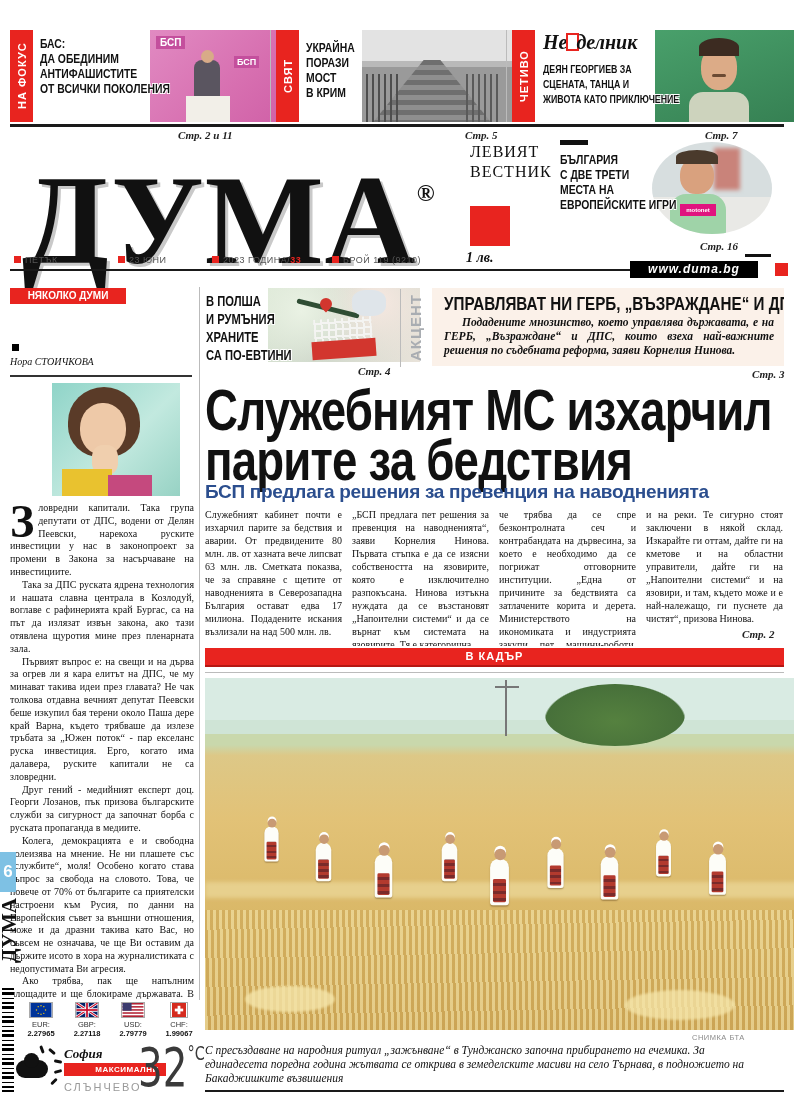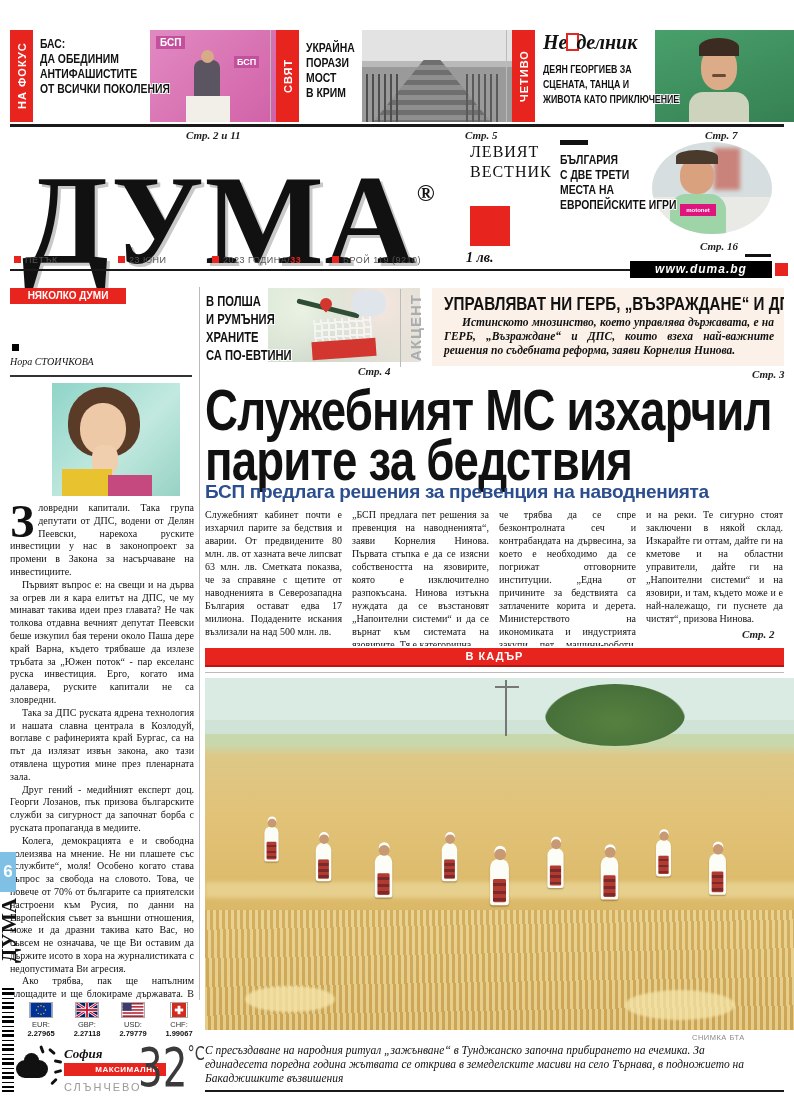--- a/index.html
+++ b/index.html
@@ -80,21 +80,21 @@
     <div class="cond">ЖИВОТА КАТО ПРИКЛЮЧЕНИЕ</div>
   </div>
   <div class="ph" style="left:655px;top:30px;width:129px;height:92px;background:linear-gradient(160deg,#49a06b,#357f52);">
     <div class="abs" style="left:46px;top:16px;width:36px;height:44px;border-radius:46%;background:#dcab87;"></div>
     <div class="abs" style="left:44px;top:8px;width:40px;height:18px;border-radius:50% 50% 0 0;background:#3c2b21;"></div>
     <div class="abs" style="left:57px;top:44px;width:14px;height:3px;background:#6b4a33;border-radius:2px;"></div>
     <div class="abs" style="left:34px;top:62px;width:60px;height:30px;border-radius:14px 14px 0 0;background:#cdd3bd;"></div>
   </div>
 
   <div class="rule" style="left:10px;top:124px;width:774px;height:3px;"></div>
-  <div class="abs pageref" style="left:186px;top:129px;">Стр. 2 и 11</div>
+  <div class="abs pageref" style="left:178px;top:129px;">Стр. 2 и 11</div>
   <div class="abs pageref" style="left:465px;top:129px;">Стр. 5</div>
   <div class="abs pageref" style="left:705px;top:129px;">Стр. 7</div>
 
   <div class="abs" style="left:22px;top:134px;font-family:'Liberation Serif',serif;font-weight:bold;font-size:126px;line-height:118px;letter-spacing:1px;text-shadow:3px 3px 0 #c9c9c9;"><span>ДУМА</span><sup style="font-size:24px;letter-spacing:0;vertical-align:62px;text-shadow:none;">®</sup></div>
   <div class="abs serif" style="left:470px;top:142px;font-size:16px;line-height:20px;letter-spacing:1px;">
     <div>ЛЕВИЯТ</div>
     <div>ВЕСТНИК</div>
   </div>
   <div class="abs" style="left:470px;top:206px;width:40px;height:40px;background:#e8241f;"></div>
 
@@ -118,38 +118,38 @@
   <div class="abs" style="left:14px;top:256px;width:7px;height:7px;background:#e8241f;"></div>
   <div class="abs" style="left:25px;top:255px;font-size:9px;color:#555;letter-spacing:.5px;">ПЕТЪК</div>
   <div class="abs" style="left:118px;top:256px;width:7px;height:7px;background:#e8241f;"></div>
   <div class="abs" style="left:129px;top:255px;font-size:9px;color:#555;letter-spacing:.5px;">23 ЮНИ</div>
   <div class="abs" style="left:212px;top:256px;width:7px;height:7px;background:#e8241f;"></div>
   <div class="abs" style="left:223px;top:255px;font-size:9px;color:#555;letter-spacing:.5px;"><span>2023 ГОДИНА/</span><span style="color:#e8241f;font-weight:bold;">33</span></div>
   <div class="abs" style="left:332px;top:256px;width:7px;height:7px;background:#e8241f;"></div>
   <div class="abs" style="left:343px;top:255px;font-size:9px;color:#555;letter-spacing:.5px;">БРОЙ 119 (9210)</div>
   <div class="abs serif" style="left:466px;top:250px;font-size:14px;font-weight:bold;font-style:italic;">1 лв.</div>
   <div class="rule" style="left:10px;top:269px;width:622px;height:2px;"></div>
-  <div class="abs" style="left:630px;top:261px;width:142px;height:17px;background:#000;color:#fff;font-weight:bold;font-style:italic;font-size:12px;text-align:center;line-height:17px;letter-spacing:1px;">www.duma.bg</div>
+  <div class="abs" style="left:630px;top:261px;width:128px;height:17px;background:#000;color:#fff;font-weight:bold;font-style:italic;font-size:12px;text-align:center;line-height:17px;letter-spacing:1px;">www.duma.bg</div>
   <div class="abs" style="left:775px;top:263px;width:13px;height:13px;background:#e8241f;"></div>
 
   <div class="abs" style="left:10px;top:288px;width:116px;height:16px;background:#e8241f;color:#fff;font-weight:bold;font-size:10px;line-height:16px;text-align:center;">НЯКОЛКО ДУМИ</div>
   <div class="abs" style="left:12px;top:344px;width:7px;height:7px;background:#000;"></div>
   <div class="abs serif" style="left:10px;top:356px;font-style:italic;font-size:10px;">Нора СТОИЧКОВА</div>
   <div class="rule" style="left:10px;top:375px;width:182px;height:2px;background:#333;"></div>
   <div class="ph" style="left:52px;top:383px;width:100px;height:113px;background:linear-gradient(135deg,#8fd4c8,#c2e9df 55%,#97d2c4);">
     <div class="abs" style="left:16px;top:4px;width:72px;height:70px;border-radius:50% 50% 44% 44%;background:#5a3b28;"></div>
     <div class="abs" style="left:28px;top:20px;width:46px;height:52px;border-radius:48%;background:#eec9a8;"></div>
     <div class="abs" style="left:40px;top:62px;width:26px;height:30px;border-radius:40%;background:#f0cfae;"></div>
     <div class="abs" style="left:10px;top:86px;width:50px;height:27px;background:#e9c22f;"></div>
     <div class="abs" style="left:56px;top:92px;width:44px;height:21px;background:#c5497e;"></div>
   </div>
   <div class="abs opbody" style="left:10px;top:502px;width:184px;height:498px;">
     <p class="first"><span class="dropcap">З</span><span>ловредни капитали. Така група депутати от ДПС, водени от Делян Пеевски, нарекоха руските инвестиции у нас в законопроект за промени в Закона за насърчаване на инвестициите.</span></p>
+    <p>Така за ДПС руската ядрена технология и нашата славна централа в Козлодуй, воглаве с рафинерията край Бургас, са на път да излязат извън закона, ако тази отявлена щуротия мине през пленарната зала.</p>
     <p>Първият въпрос е: на свещи и на дърва за огрев ли я кара елитът на ДПС, че му минават такива идеи през главата? Не чак толкова отдавна вечният депутат Пеевски беше изкупил бая терени около Паша дере край Варна, където трябваше да излезе тръбата за „Южен поток“ - пар екселанс руска инвестиция. Ерго, когато има далавера, руските капитали не са зловредни.</p>
-    <p>Така за ДПС руската ядрена технология и нашата славна централа в Козлодуй, воглаве с рафинерията край Бургас, са на път да излязат извън закона, ако тази отявлена щуротия мине през пленарната зала.</p>
     <p>Друг гений - медийният експерт доц. Георги Лозанов, пък призова българските служби за сигурност да започнат борба с руската пропаганда в медиите.</p>
     <p>Колега, демокрацията е и свободна волеизява на мнение. Не ни плашете със „службите“, моля! Особено когато става въпрос за свобода на словото. Това, че повече от 70% от българите са приятелски настроени към Русия, по данни на Европейския съвет за външни отношения, може и да дразни такива като Вас, но съвсем не означава, че ще Ви оставим да държите исото в хора на журналистиката с недопустимата Ви агресия.</p>
     <p>Ако трябва, пак ще напълним площадите и ще блокираме държавата. В името на свободата, която за Вас, лъжедемократите, означава „само бизнес“ с евро-атлантическите ни партньори.</p>
 
   </div>
   <div class="grayline" style="left:199px;top:287px;width:1px;height:713px;"></div>
 
   <div class="abs" style="left:0;top:852px;width:16px;height:40px;background:#7ec1e4;color:#fff;font-weight:bold;font-size:17px;text-align:center;line-height:40px;">6</div>
   <div class="abs serif" style="left:-3px;top:898px;font-weight:bold;font-size:21px;writing-mode:vertical-rl;transform:rotate(180deg);">ДУМА</div>
   <div class="abs" style="left:2px;top:988px;width:12px;height:104px;background:repeating-linear-gradient(180deg,#000 0 2px,#fff 2px 4px,#000 4px 7px,#fff 7px 10px,#000 10px 11px,#fff 11px 14px);"></div>
@@ -166,21 +166,21 @@
     <div class="abs" style="left:28px;top:18px;width:64px;height:5px;background:#2f4d34;transform:rotate(14deg);border-radius:3px;"></div>
     <div class="abs" style="left:84px;top:2px;width:34px;height:26px;border-radius:40%;background:#dfe5ea;"></div>
     <div class="abs" style="left:52px;top:10px;width:12px;height:12px;border-radius:50% 50% 50% 0;background:#d2362e;transform:rotate(-45deg);"></div>
   </div>
   <div class="abs pageref" style="left:358px;top:365px;">Стр. 4</div>
 
   <div class="grayline" style="left:400px;top:289px;width:1px;height:78px;"></div>
   <div class="abs" style="left:402px;top:289px;width:26px;height:78px;color:#a9adb2;font-weight:bold;font-size:15px;letter-spacing:1px;display:flex;align-items:center;justify-content:center;writing-mode:vertical-rl;transform:rotate(180deg);">АКЦЕНТ</div>
   <div class="abs" style="left:432px;top:288px;width:352px;height:78px;background:#fbf1e9;overflow:hidden;">
     <div class="cond" style="font-size:19px;margin:8px 0 4px 12px;transform-origin:0 50%;">УПРАВЛЯВАТ НИ ГЕРБ, „ВЪЗРАЖДАНЕ“ И ДПС</div>
-    <div class="serif" style="font-style:italic;font-weight:bold;font-size:11.5px;line-height:14px;margin:0 10px 0 12px;text-indent:18px;text-align:justify;">Истинското мнозинство, което управлява държавата, е на ГЕРБ, „Възраждане“ и ДПС, които взеха най-важните решения по съдебната реформа, заяви Корнелия Нинова.</div>
+    <div class="serif" style="font-style:italic;font-weight:bold;font-size:11.5px;line-height:14px;margin:0 10px 0 12px;text-indent:18px;text-align:justify;">Подадените мнозинство, което управлява държавата, е на ГЕРБ, „Възраждане“ и ДПС, които взеха най-важните решения по съдебната реформа, заяви Корнелия Нинова.</div>
   </div>
   <div class="abs pageref" style="left:752px;top:368px;">Стр. 3</div>
 
   <div class="abs" style="left:205px;top:385px;">
     <div class="h1line">Служебният МС изхарчил</div>
     <div class="h1line">парите за бедствия</div>
   </div>
   <div class="abs" style="left:205px;top:481px;font-size:19px;font-weight:bold;color:#2b4e8e;letter-spacing:-.3px;">БСП предлага решения за превенция на наводненията</div>
   <div class="abs colwrap" style="left:205px;top:508px;width:580px;height:138px;">
     <div class="col">Служебният кабинет почти е изхарчил парите за бедствия и аварии. От предвидените 80 млн. лв. от хазната вече липсват 63 млн. лв. Сметката показва, че за справяне с щетите от наводненията в Северозападна България остават едва 17 милиона. Подадените искания възлизали на над 500 млн. лв.</div>

